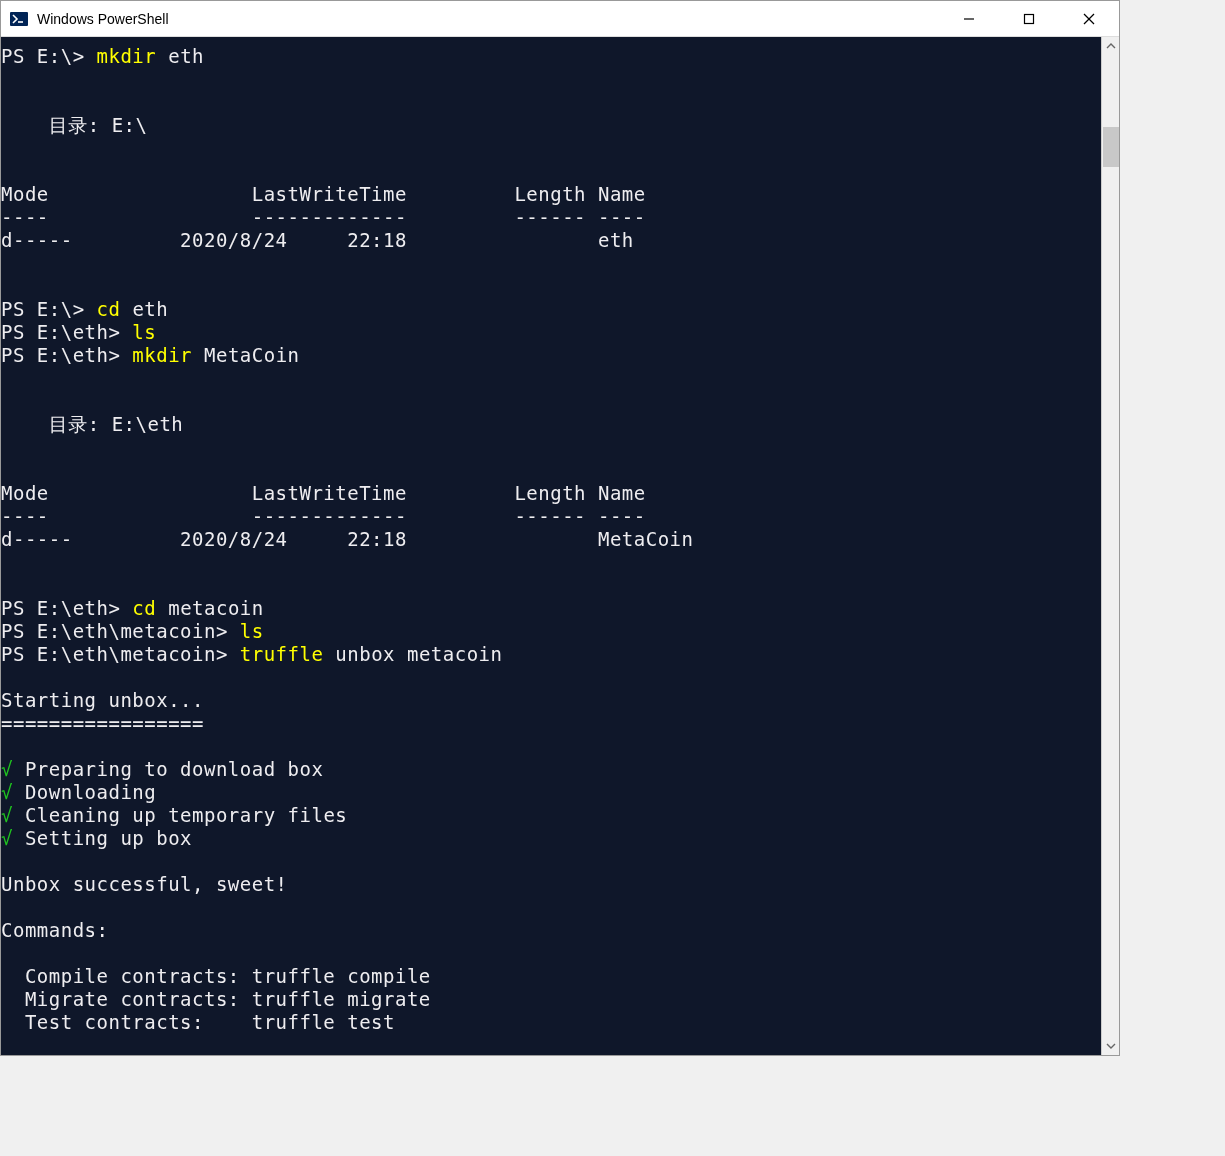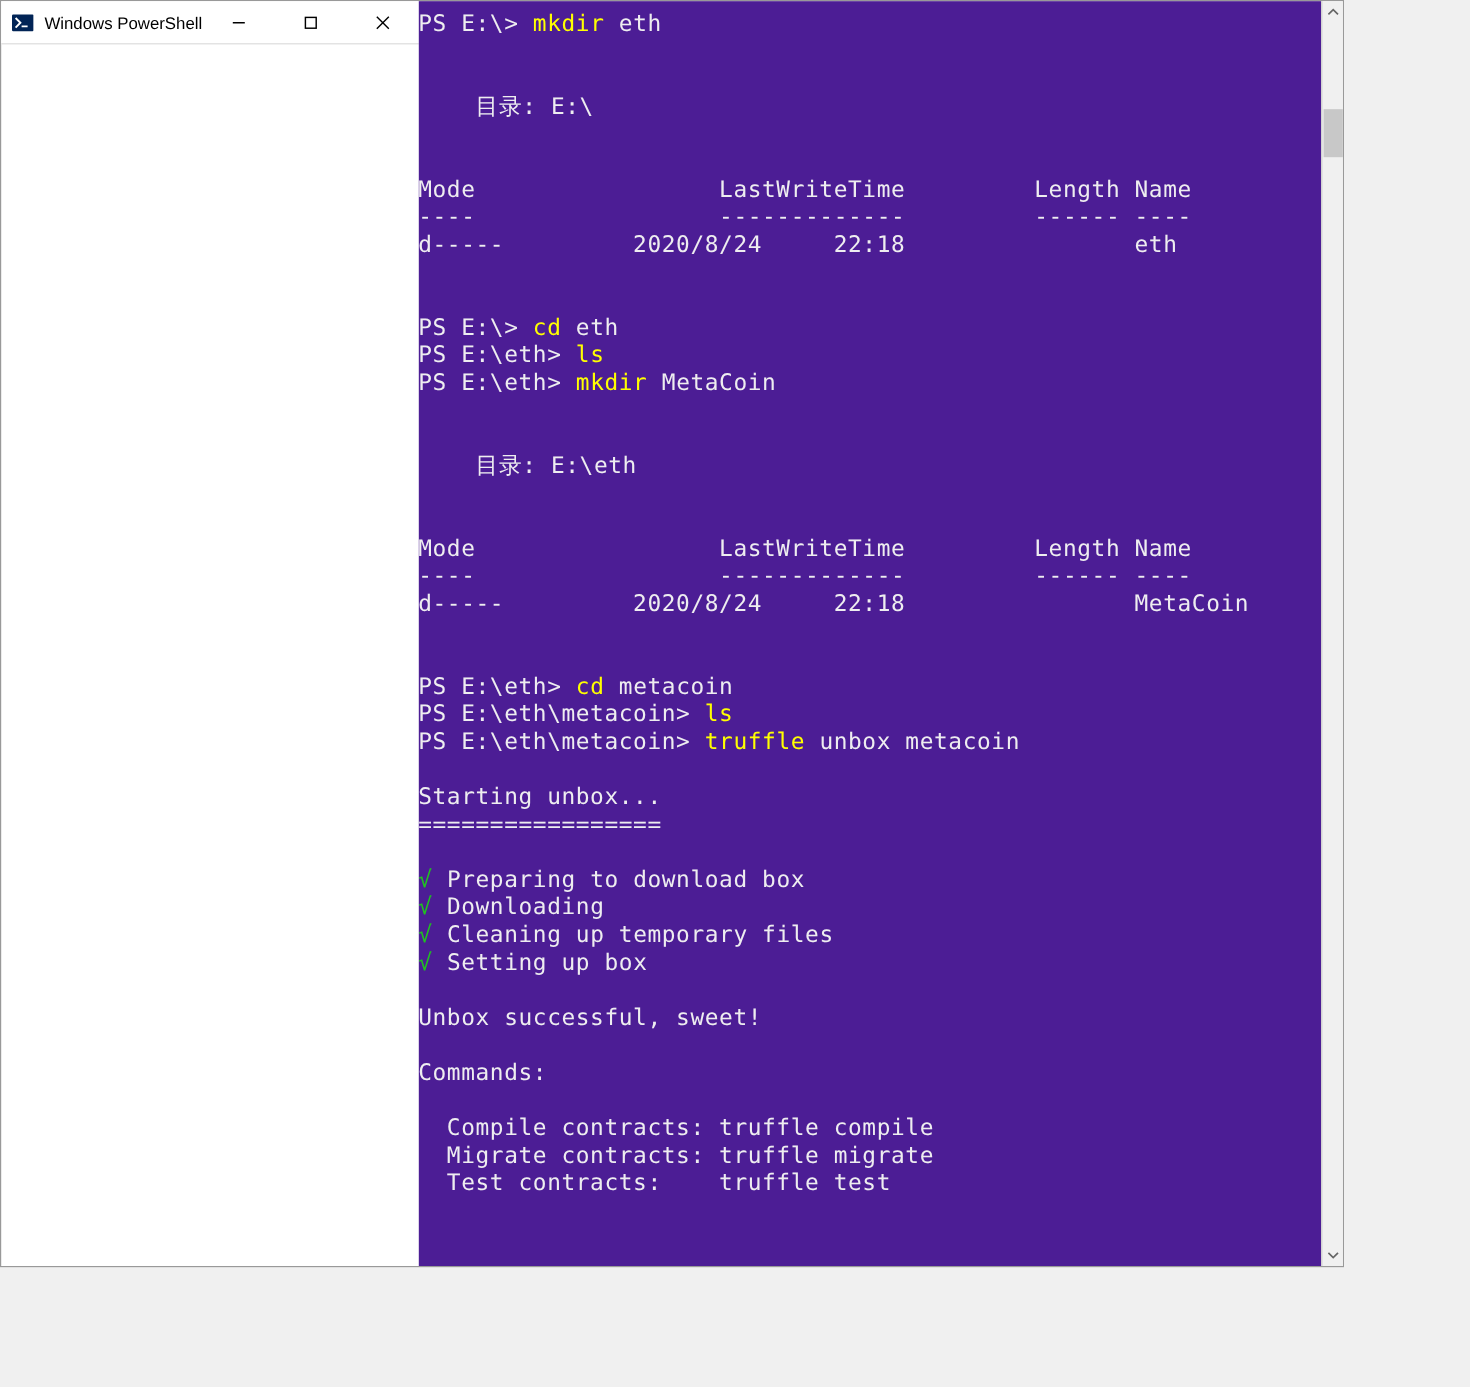--- a/index.html
+++ b/index.html
@@ -9,21 +9,21 @@
       width: 1225px;
       height: 1156px;
       overflow: hidden;
     }
     .window {
       width: 1120px;
       height: 1056px;
       background: #fff;
       border: 1px solid #999;
       display: flex;
-      flex-direction: row;
+      flex-direction: column;
       margin: 0;
     }
     .titlebar {
       height: 36px;
       background: #ffffff;
       display: flex;
       align-items: center;
       border-bottom: 1px solid #ddd;
     }
     .titlebar-icon {
@@ -52,21 +52,21 @@
       color: #000;
       font-size: 14px;
     }
     .content-area {
       flex: 1;
       display: flex;
       min-height: 0;
     }
     .terminal {
       flex: 1;
-      background: #4c1d95;
+      background: #0f172a;
       color: #eeedf0;
       font-family: "NSimSun", "SimSun", "Consolas", monospace;
       font-size: 19px;
       line-height: 23px;
       padding: 8px 0 0 0;
       white-space: pre;
       overflow: hidden;
       letter-spacing: 0.5px;
     }
     .scrollbar {

